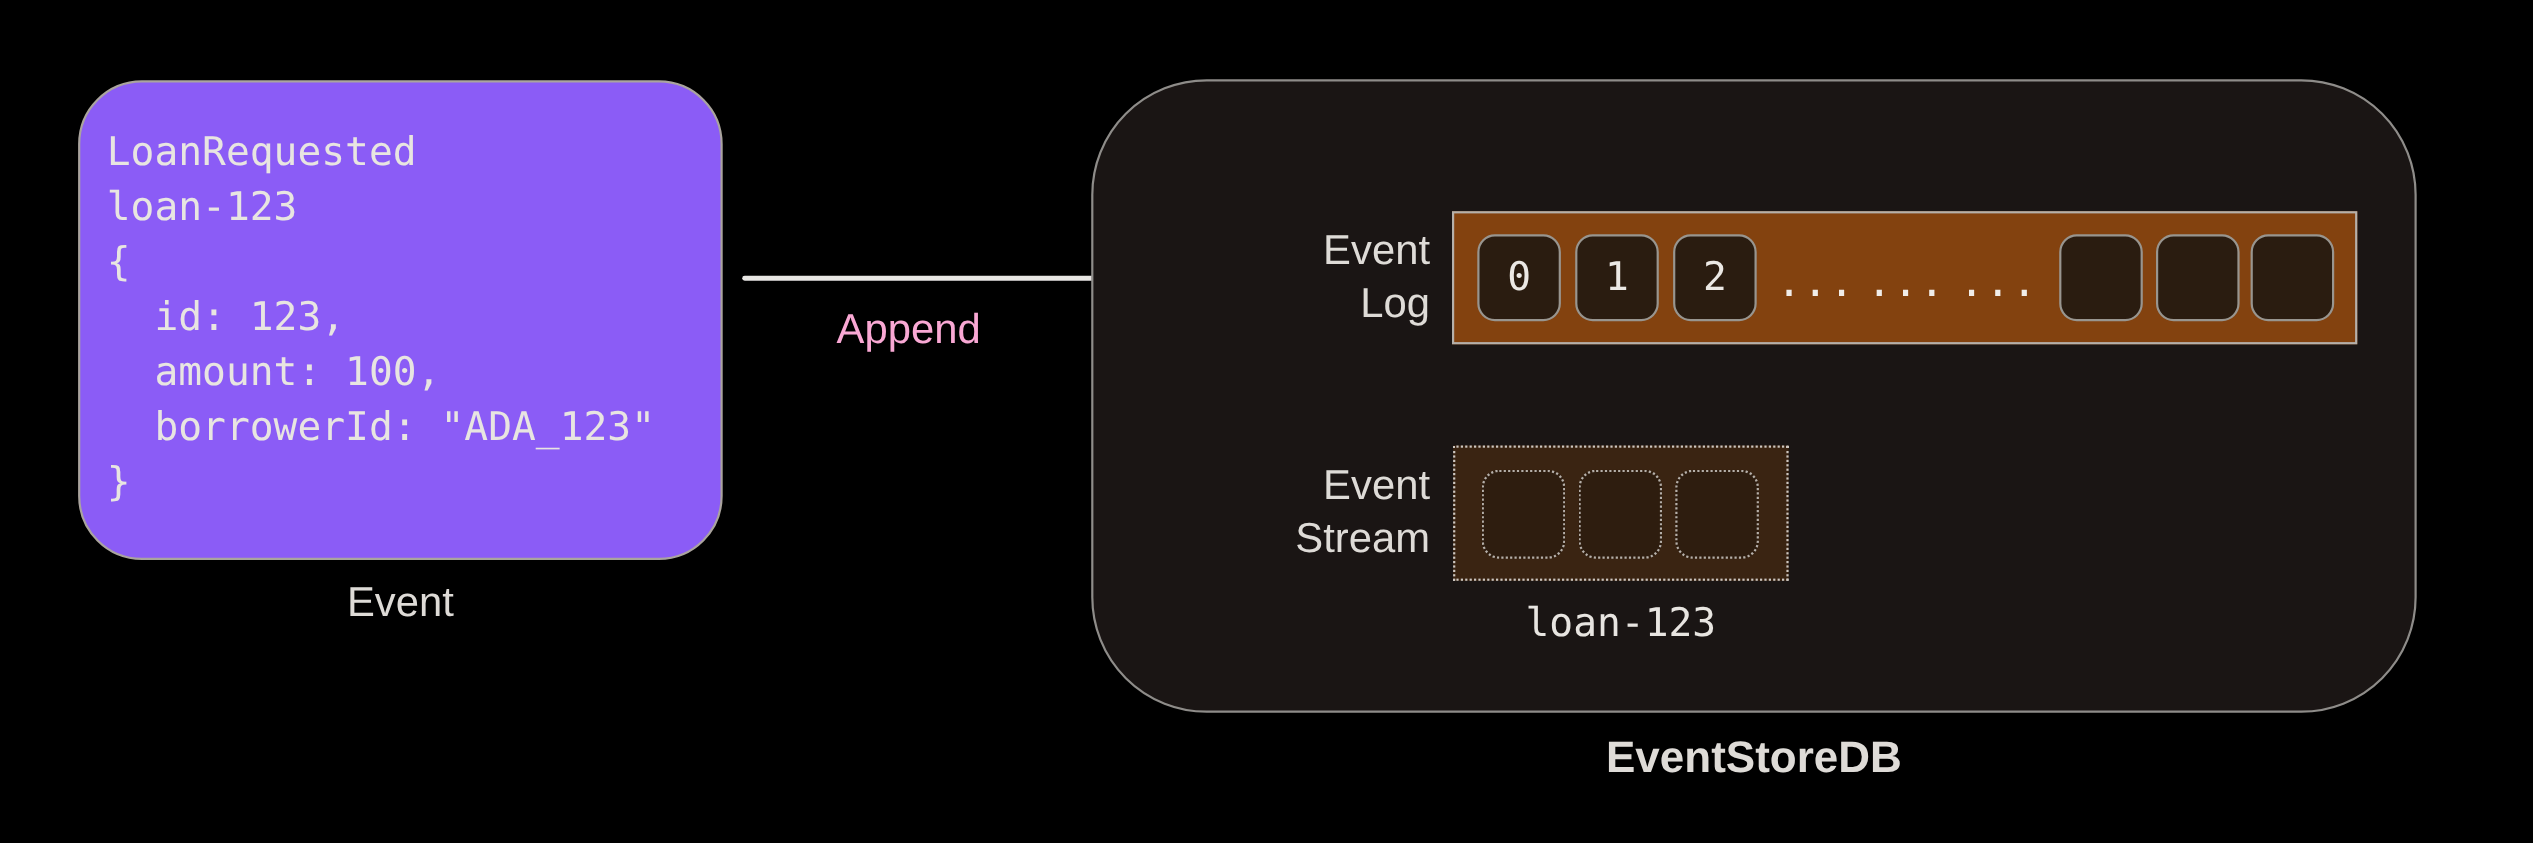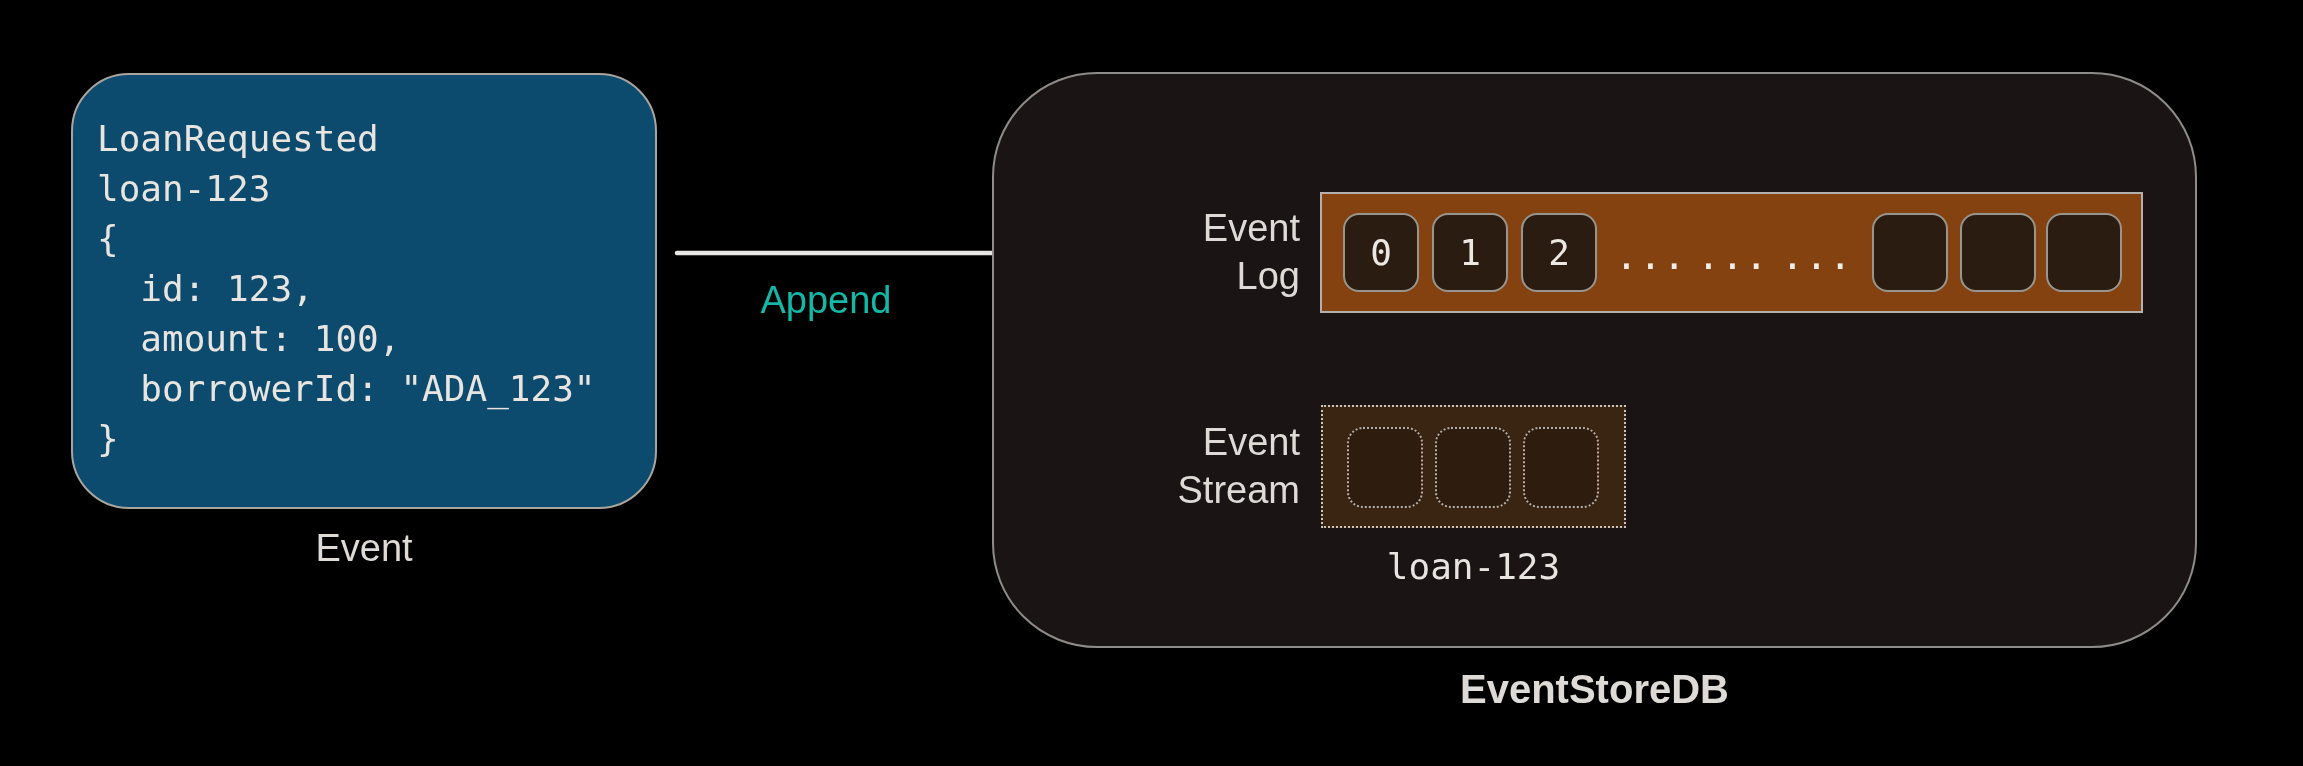--- a/index.html
+++ b/index.html
@@ -10,21 +10,21 @@
     overflow: hidden;
     font-family: "Liberation Sans", sans-serif;
   }
   .abs { position: absolute; }
 
   
   .event-card {
     left: 71px; top: 73px;
     width: 586px; height: 436px;
     box-sizing: border-box;
-    background: #0c4a6e;
+    background: #8b5cf6;
     border: 2px solid #aaa49e;
     border-radius: 58px;
   }
   .event-card pre {
     position: absolute;
     left: 24px; top: 39px;
     margin: 0;
     font-family: "DejaVu Sans Mono", monospace;
     font-size: 36px;
     line-height: 50px;
@@ -36,21 +36,21 @@
     color: #dedbd7;
     font-size: 38px;
     line-height: 48px;
   }
   .event-caption { left: 71px; top: 524px; width: 586px; }
 
   
   .arrow-layer { left: 0; top: 0; width: 2303px; height: 766px; pointer-events: none; }
   .arrow-stroke { stroke: #e8e6e4; stroke-width: 4.5; fill: none; stroke-linecap: round; }
   .arrow-head { fill: #e8e6e4; stroke: none; }
-  .append-label { left: 676px; top: 276px; width: 300px; text-align: center; color: #14b8a6; font-size: 38px; line-height: 48px; }
+  .append-label { left: 676px; top: 276px; width: 300px; text-align: center; color: #f9a8d4; font-size: 38px; line-height: 48px; }
 
   
   .store-container {
     left: 992px; top: 72px;
     width: 1205px; height: 576px;
     box-sizing: border-box;
     background: #1a1514;
     border: 2px solid #8e8c89;
     border-radius: 105px;
   }

